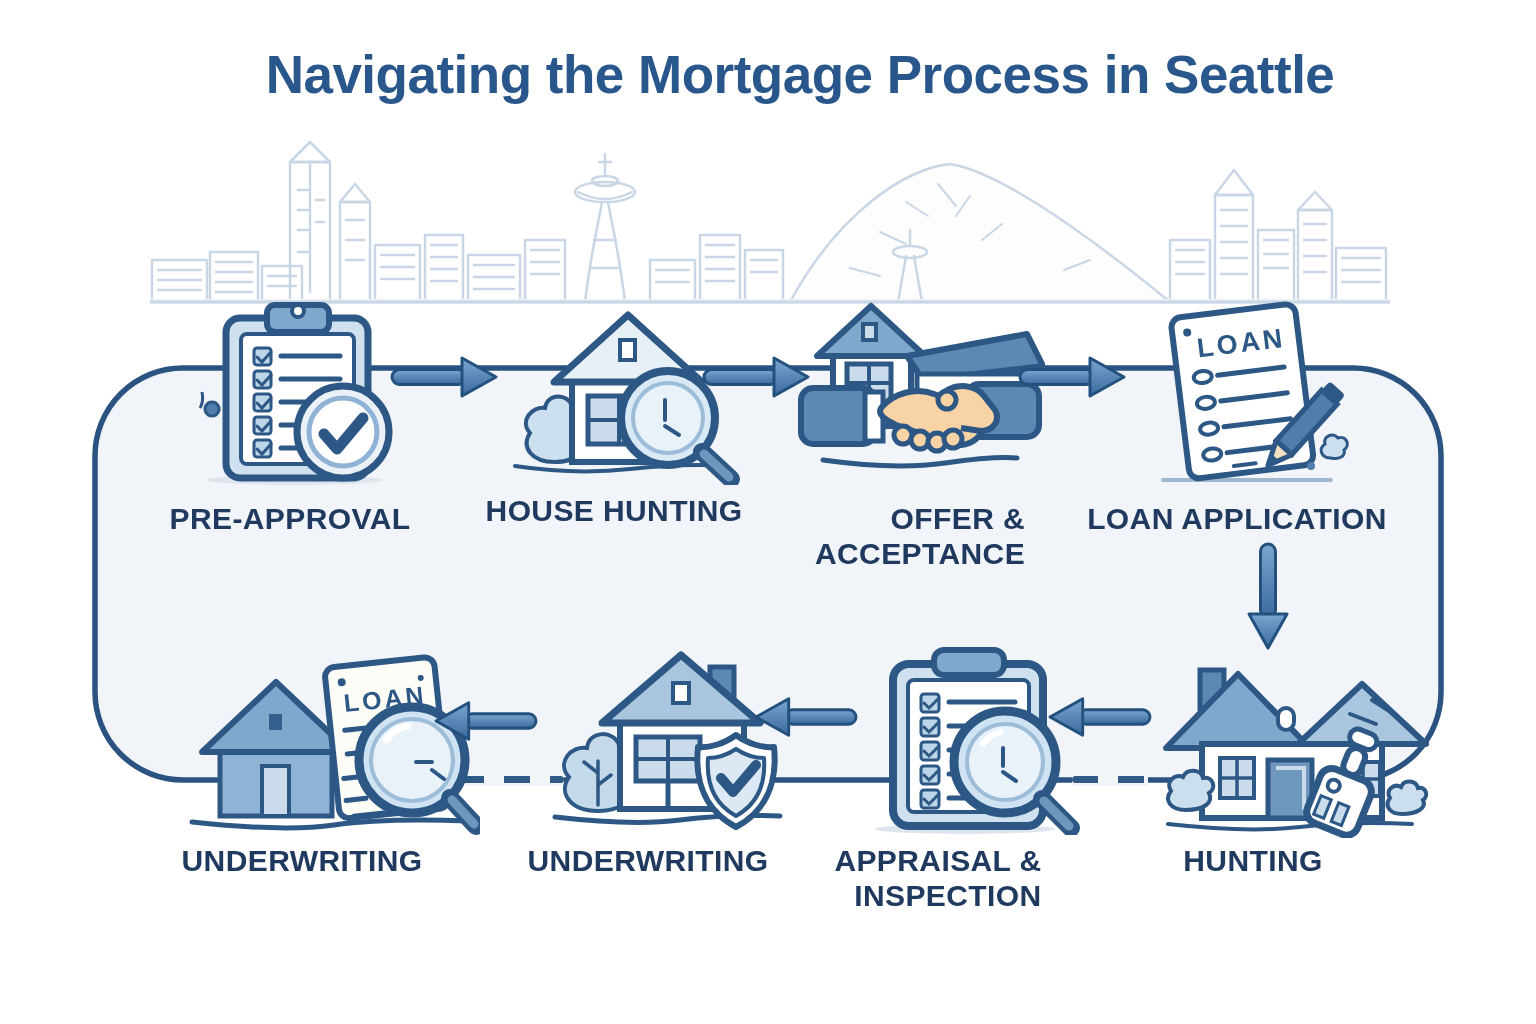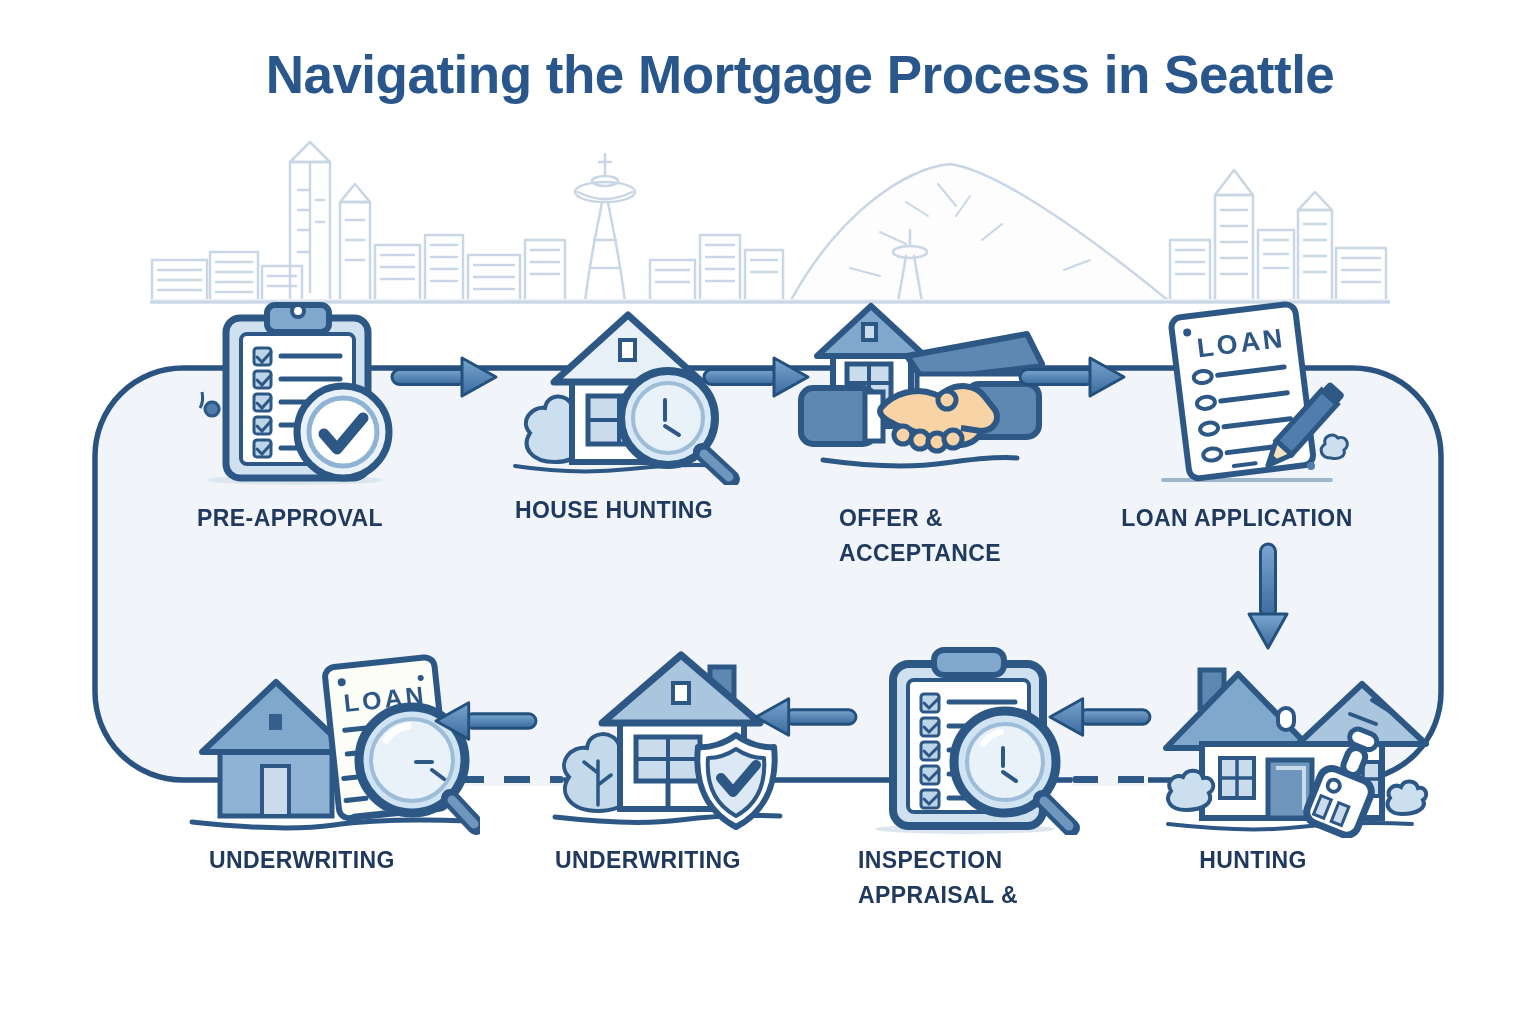--- a/index.html
+++ b/index.html
@@ -6,22 +6,22 @@
   .canvas{position:relative;width:1536px;height:1024px;background:#ffffff;overflow:hidden;
           font-family:"Liberation Sans",sans-serif;}
   .title{position:absolute;top:44px;left:0;width:1536px;text-align:center;
          font-size:53px;font-weight:bold;color:#29578c;letter-spacing:-0.5px;padding-left:32px;}
   .skyline{position:absolute;left:150px;top:140px;width:1240px;height:165px;}
   .loop{position:absolute;left:92px;top:365px;width:1352px;height:418px;}
   .icon{position:absolute;}
   .icon svg{width:100%;height:100%;display:block;}
   .arrow{position:absolute;}
   .arrow svg{width:100%;height:100%;display:block;}
-  .step-label{position:absolute;transform:translateX(-50%);text-align:left;
-              font-weight:bold;font-size:23px;color:#20395e;letter-spacing:0.4px;
+  .step-label{position:absolute;transform:translateX(-50%);text-align:right;
+              font-weight:bold;font-size:30px;color:#20395e;letter-spacing:0.4px;
               line-height:35px;white-space:nowrap;}
   .lbl-pre{left:290px;top:501px;}
   .lbl-house{left:614px;top:493px;}
   .lbl-offer{left:920px;top:501px;}
   .lbl-loan{left:1237px;top:501px;}
   .lbl-uw1{left:302px;top:843px;}
   .lbl-uw2{left:648px;top:843px;}
   .lbl-appraisal{left:938px;top:843px;}
   .lbl-closing{left:1253px;top:843px;}
   .ic-pre{left:190px;top:296px;width:215px;height:190px;}
@@ -432,20 +432,20 @@
     <span style="display:block">OFFER &amp;</span>
     <span style="display:block">ACCEPTANCE</span>
   </div>
   <div class="step-label lbl-uw1">
     <span>UNDERWRITING</span>
   </div>
   <div class="step-label lbl-uw2">
     <span>UNDERWRITING</span>
   </div>
   <div class="step-label lbl-appraisal">
+    <span style="display:block">APPRAISAL &amp;</span>
     <span style="display:block">INSPECTION</span>
-    <span style="display:block">APPRAISAL &amp;</span>
   </div>
   <div class="step-label lbl-closing">
     <span>HUNTING</span>
   </div>
 
 </div>
 
 </body></html>

